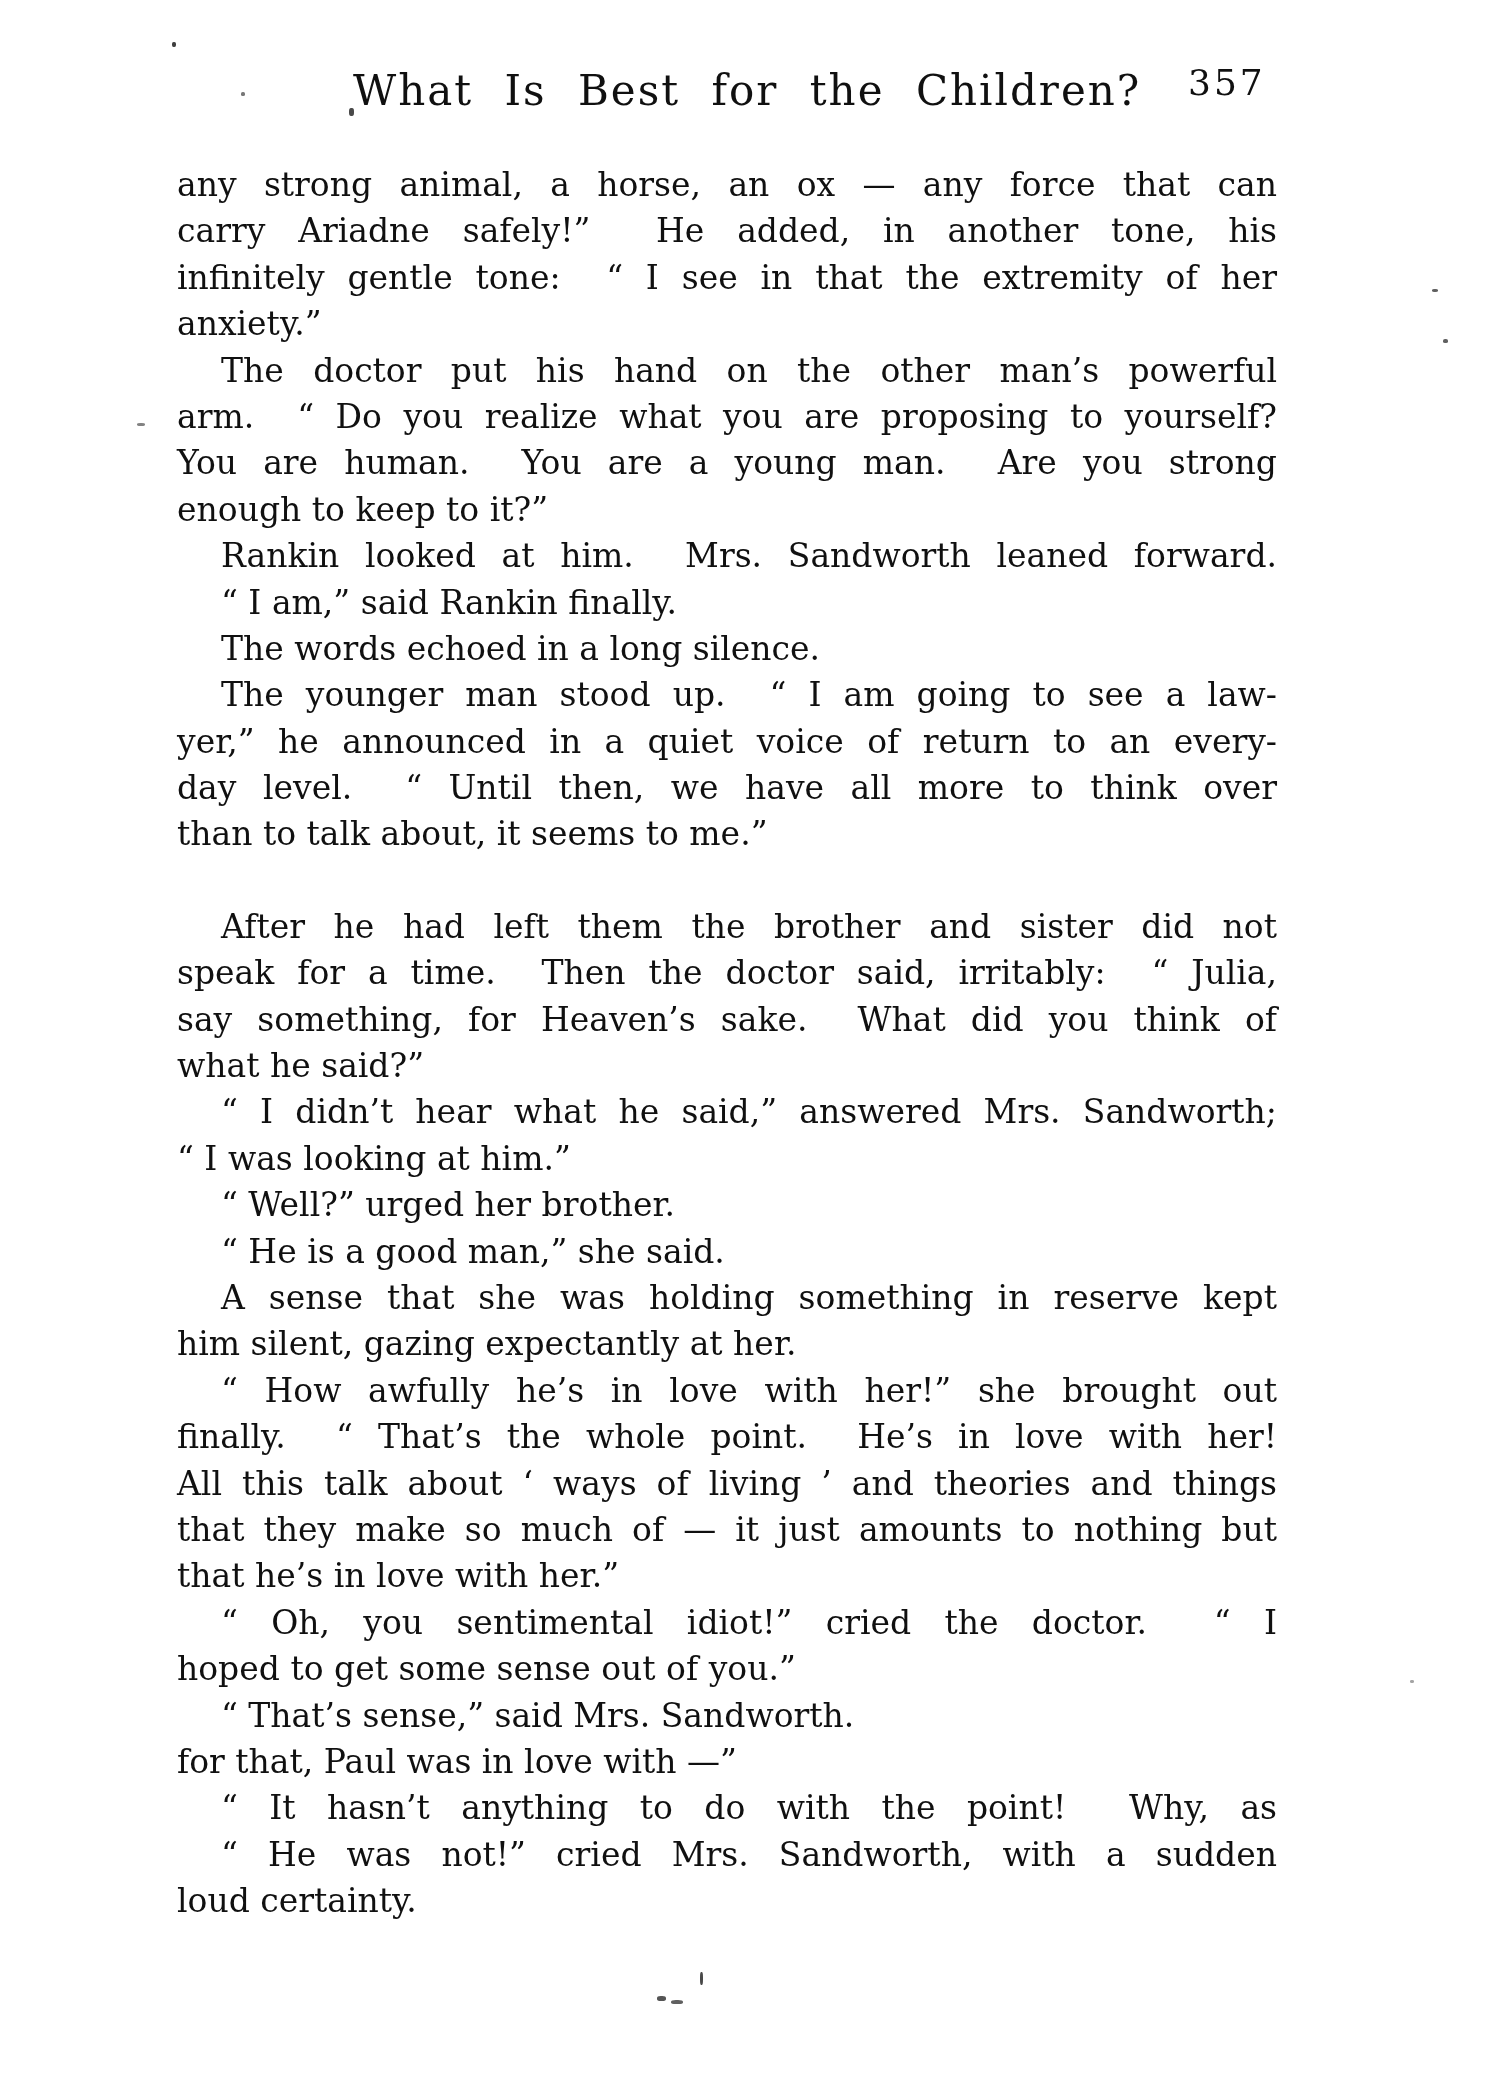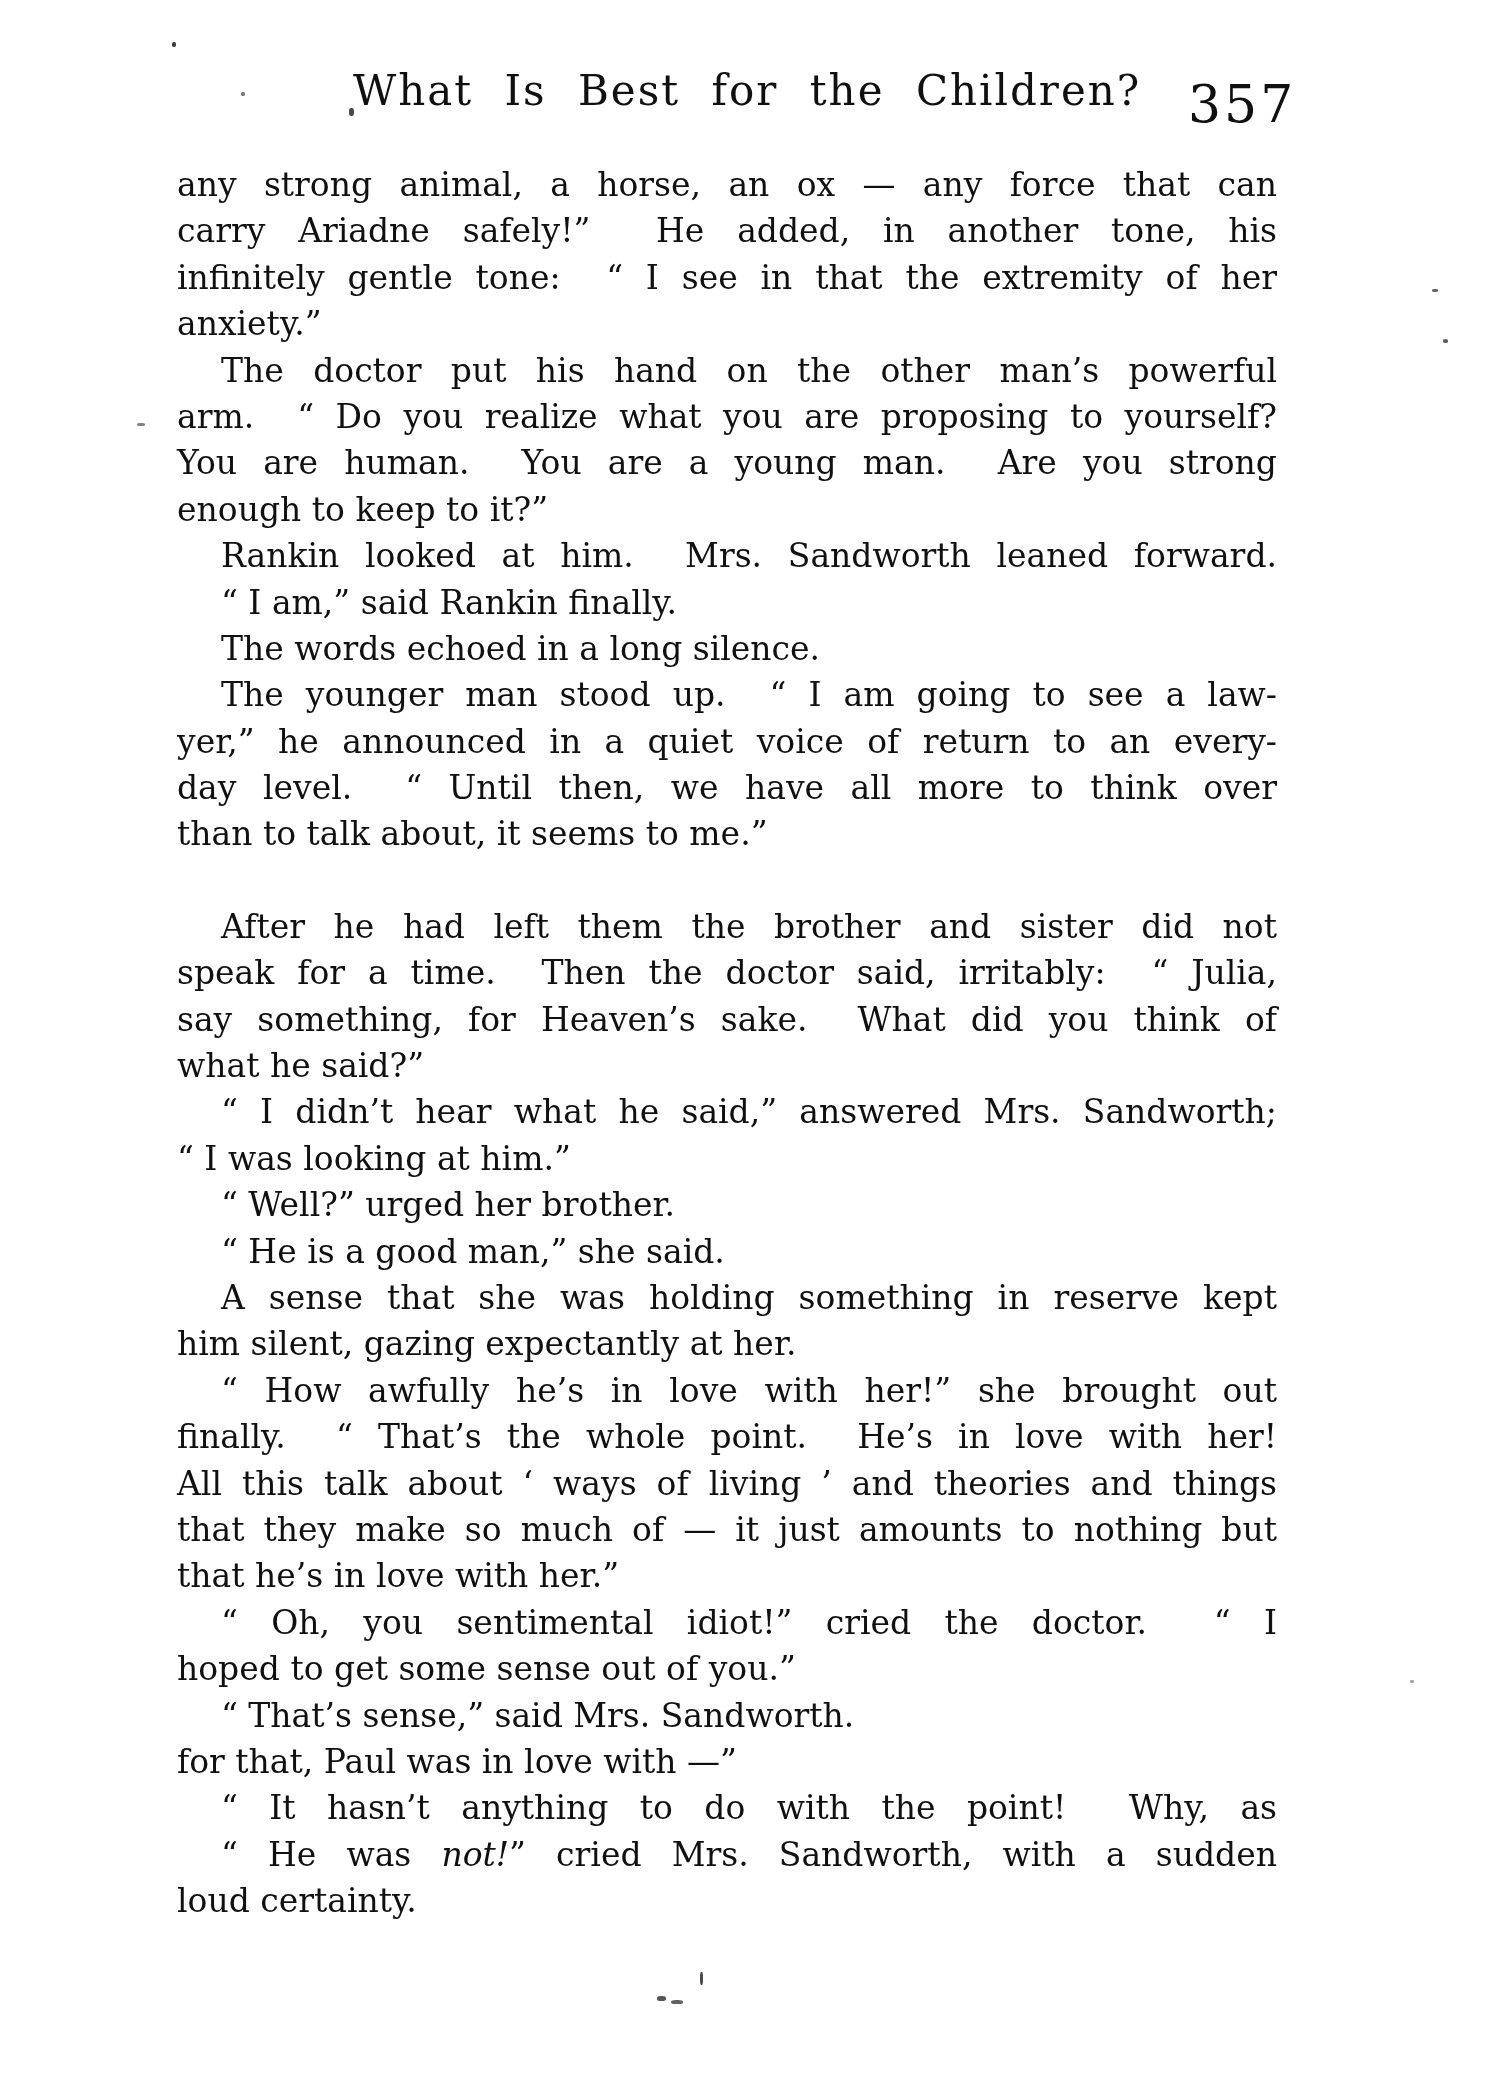--- a/index.html
+++ b/index.html
@@ -14,41 +14,41 @@
   .page-header{
     position:absolute;left:0;top:60px;width:1492px;height:70px;
   }
   .title{
     position:absolute;left:353px;top:6px;
     font-size:42px;letter-spacing:2px;word-spacing:16px;
     white-space:nowrap;
     text-align:center;
   }
   .page-num{
-    position:absolute;left:1188px;top:14px;
-    font-size:52px;letter-spacing:3px;
+    position:absolute;left:1188px;top:2px;
+    font-size:36px;letter-spacing:3px;
   }
   .body-text{
     position:absolute;left:168px;top:162px;width:1100px;margin-left:9px;
   }
   .ln{
     height:46.4px;line-height:46.4px;
     font-size:33px;
     white-space:pre-wrap;
     text-align:left;
     overflow:visible;
   }
   .ln.j{
     text-align:justify;
     text-align-last:justify;
     text-justify:inter-word;
   }
   .ln.in{padding-left:44px;}
   .ln.gap{margin-top:46px;}
-  .it{font-style:italic;}
+  .it{}
   .speck{
     position:absolute;background:#1c1c1c;border-radius:40%;
   }
 </style>
 </head>
 <body>
 
 <div class="page-header">
   <div class="title">What Is Best for the Children?</div>
   <div class="page-num">357</div>

